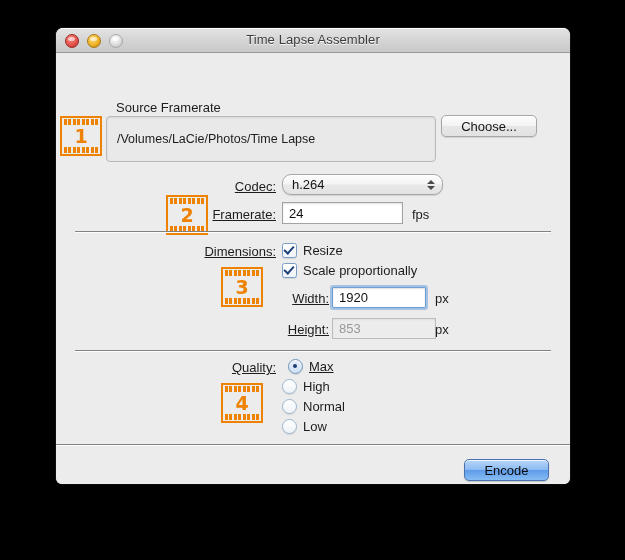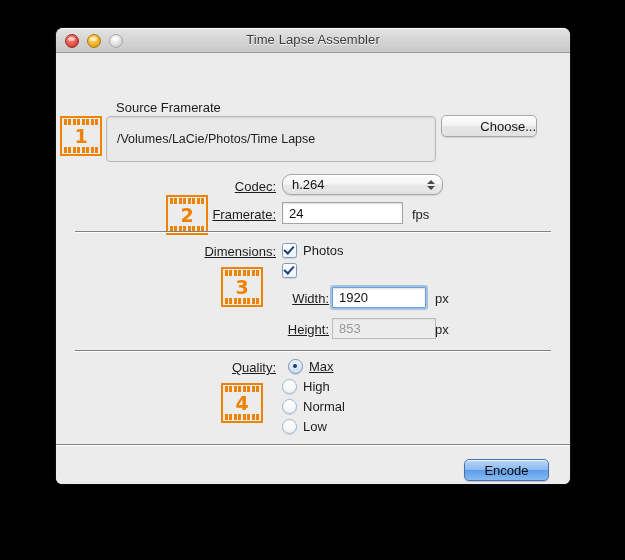--- a/index.html
+++ b/index.html
@@ -168,21 +168,21 @@
   .btn {
     position: absolute;
     border-radius: 5px;
     border: 1px solid #a7a7a7;
     background: linear-gradient(to bottom, #fdfdfd 0%, #f3f3f3 48%, #e6e6e6 52%, #e2e2e2 100%);
     box-shadow: 0 1px 1px rgba(0,0,0,0.12), inset 0 1px 0 #ffffff;
     font-size: 13px;
     color: #141414;
     display: flex;
     align-items: center;
-    justify-content: flex-end;
+    justify-content: center;
     box-sizing: border-box;
     cursor: default;
   }
 
   
   .btn-default {
     position: absolute;
     border-radius: 5px;
     border: 1px solid #4a71ad;
     background: linear-gradient(to bottom, #b9d6f7 0%, #8cbbf2 48%, #5e9ce9 52%, #86bcf3 100%);
@@ -412,25 +412,26 @@
       </div>
 
       <div class="unit" style="left:356px; top:154px;">fps</div>
 
       <div class="sep" style="left:19px; top:178px; width:476px;"></div>
 
       <div class="lbl lbl-right" style="position:absolute; left:125px; top:191px; width:95px;">Dimensions:</div>
 
       <div class="checkrow" style="left:226px; top:190px;">
         <span class="cbox checked"></span>
-        <span>Photos</span>
+        <span>Resize</span>
       </div>
 
       <div class="checkrow" style="left:226px; top:210px;">
         <span class="cbox checked"></span>
+        <span>Scale proportionally</span>
       </div>
 
       <div class="badge" style="left:165px; top:214px;">
         <div class="holes top">
           <i></i>
             <i></i>
             <i></i>
             <i></i>
             <i></i>
             <i></i>

